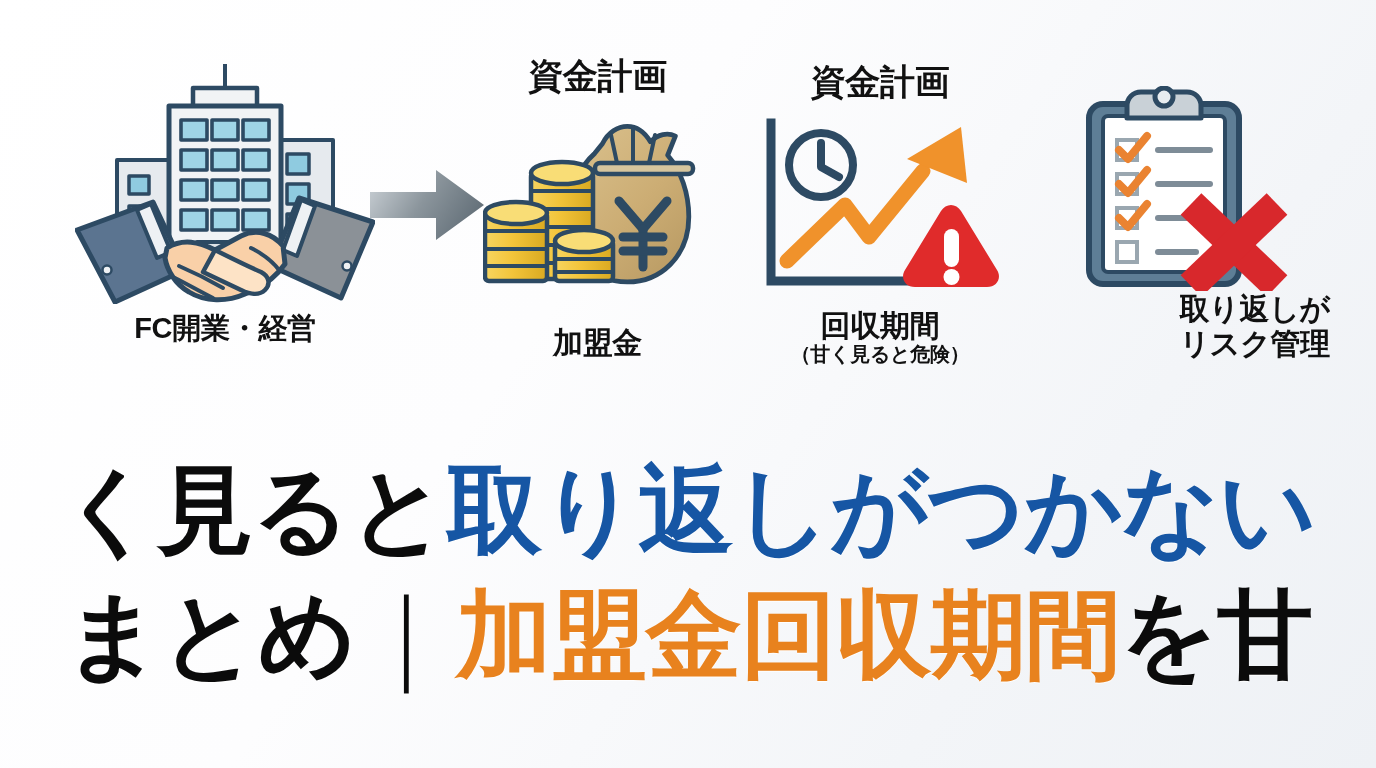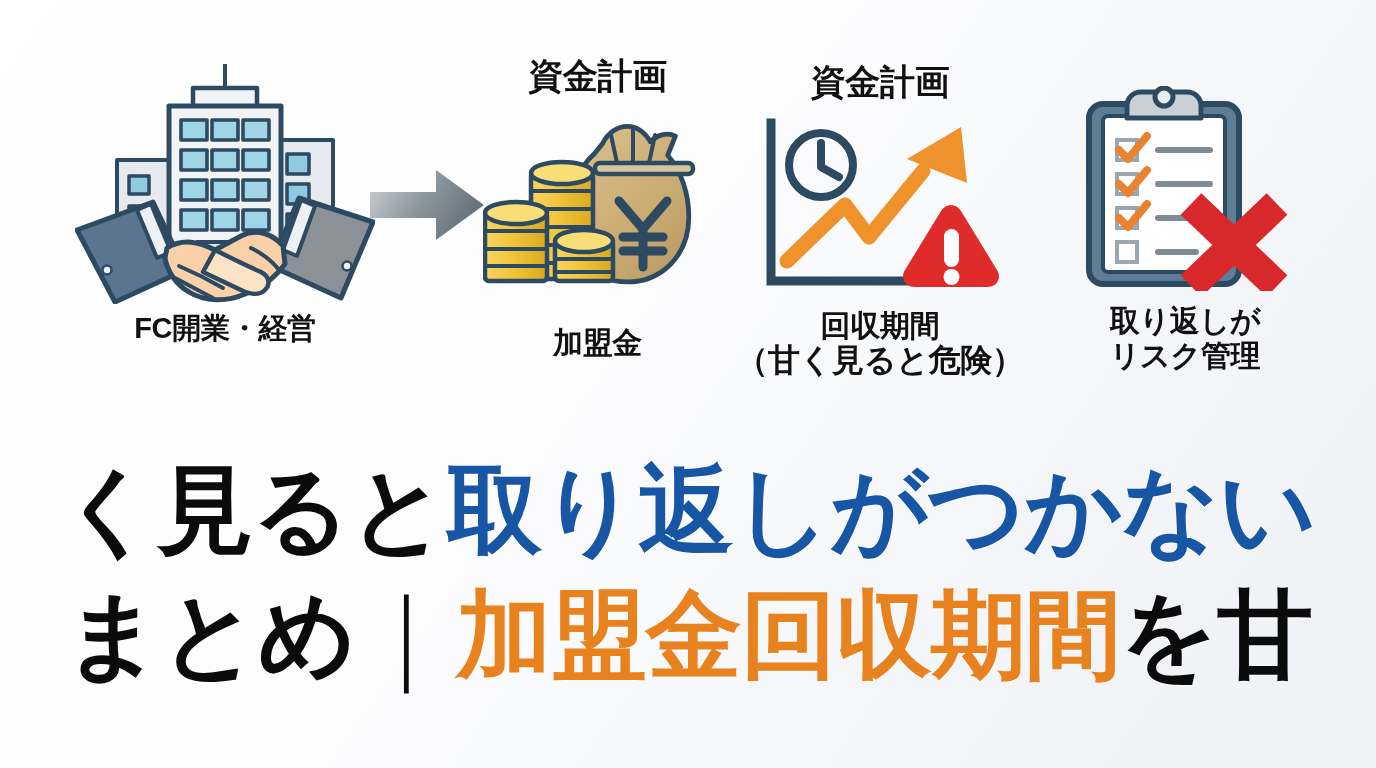--- a/index.html
+++ b/index.html
@@ -57,26 +57,26 @@
 
   
   #block-money { left: 465px; top: 56px; width: 265px; }
   #block-money .icon-art { width: 230px; height: 200px; margin-top: 14px; }
   #block-money .cap-bot { margin-top: 17px; }
 
   
   #block-risk { left: 735px; top: 62px; width: 290px; }
   #block-risk .icon-art { width: 250px; height: 190px; margin-top: 14px; }
   #block-risk .cap-bot { margin-top: 4px; }
-  #block-risk .cap-bot .l2 { font-size: 32px; display: block; }
+  #block-risk .cap-bot .l2 { font-size: 20px; display: block; }
 
   
   #block-clip { left: 1040px; top: 86px; width: 290px; }
   #block-clip .icon-art { width: 220px; height: 205px; }
-  #block-clip .cap-bot { margin-top: 12px; line-height: 1.18; }
+  #block-clip .cap-bot { line-height: 1.18; text-align: right; }
 
   
   #headline {
     position: absolute;
     left: 0;
     top: 448px;
     width: 1376px;
     text-align: center;
   }
   .hl-line {

